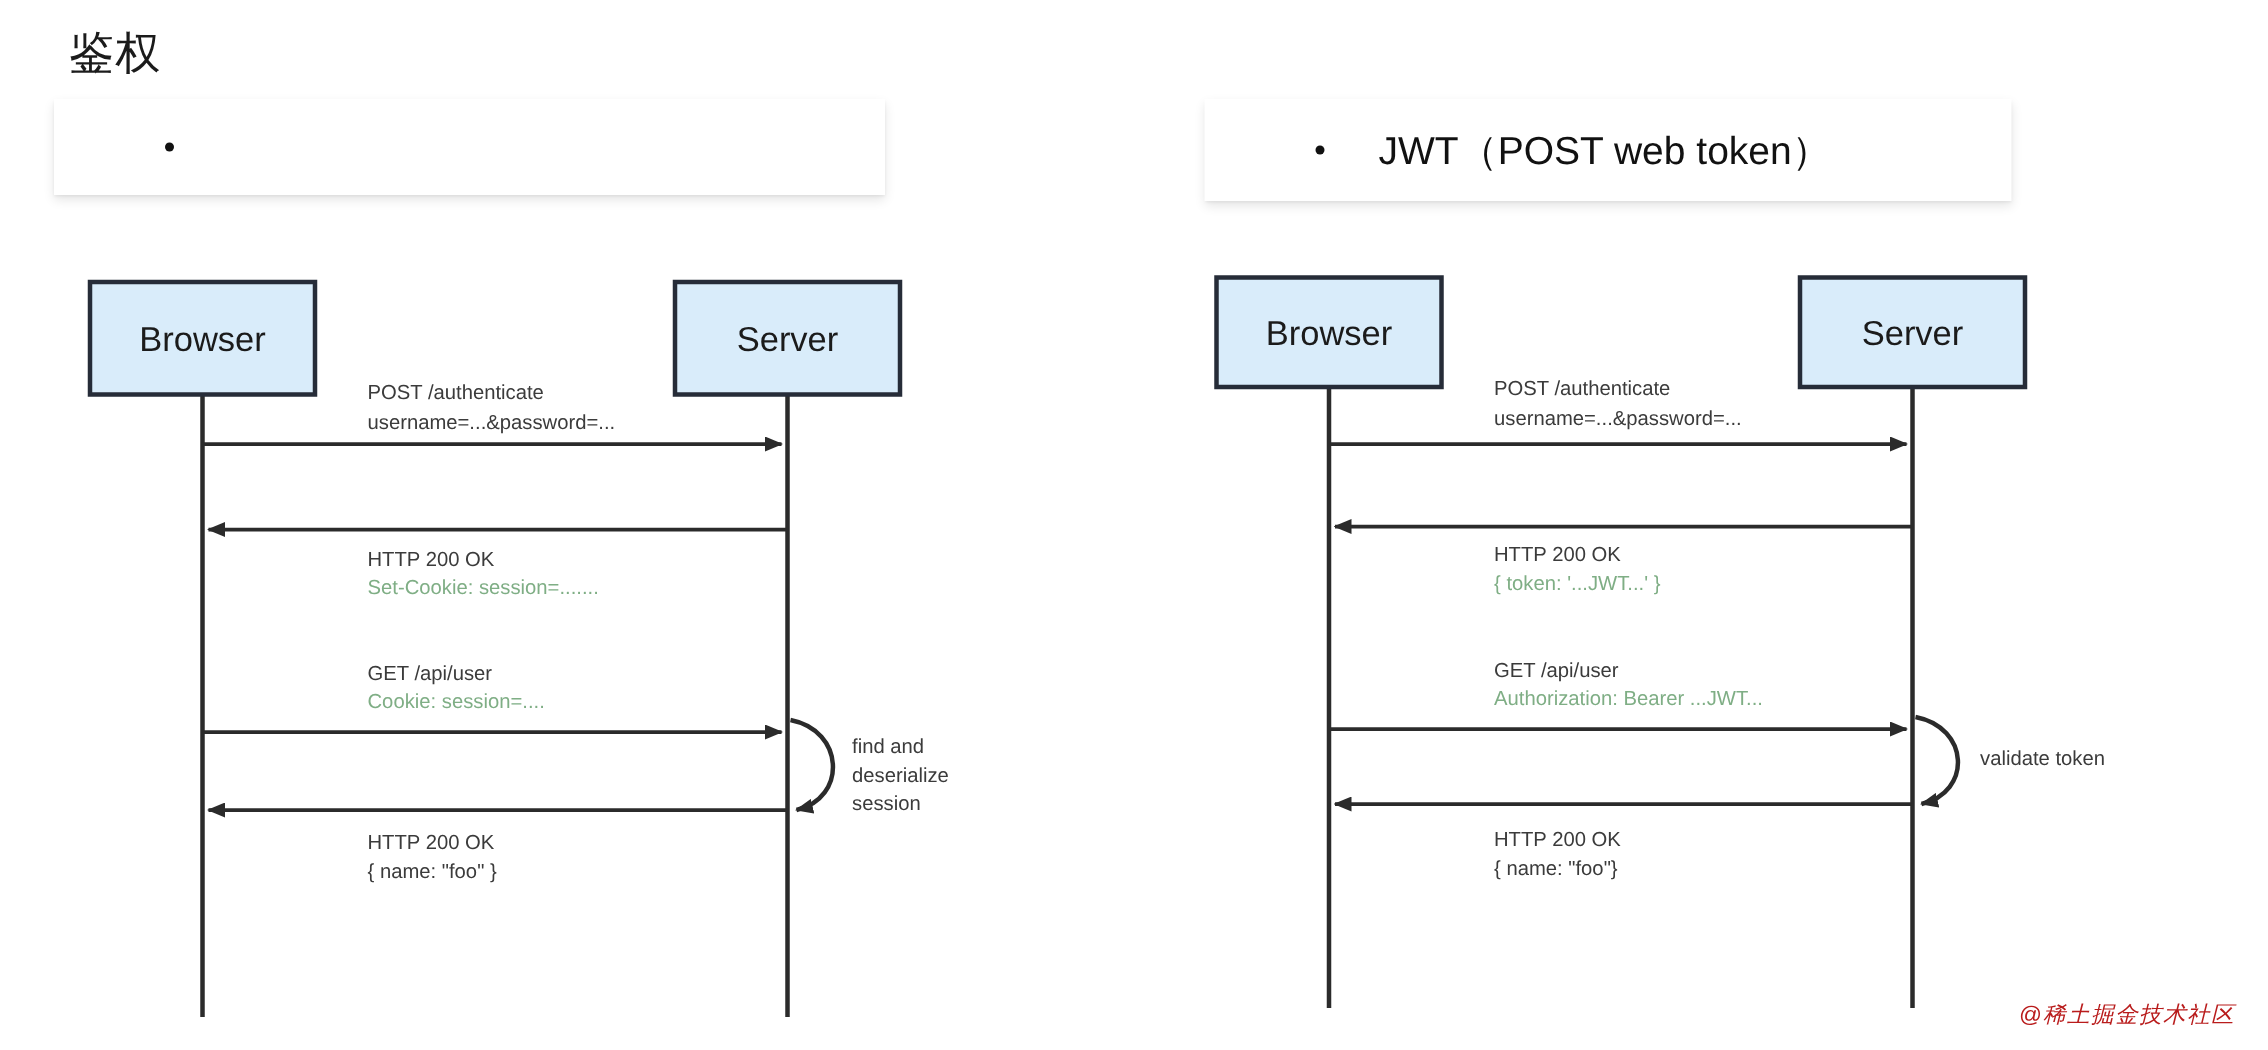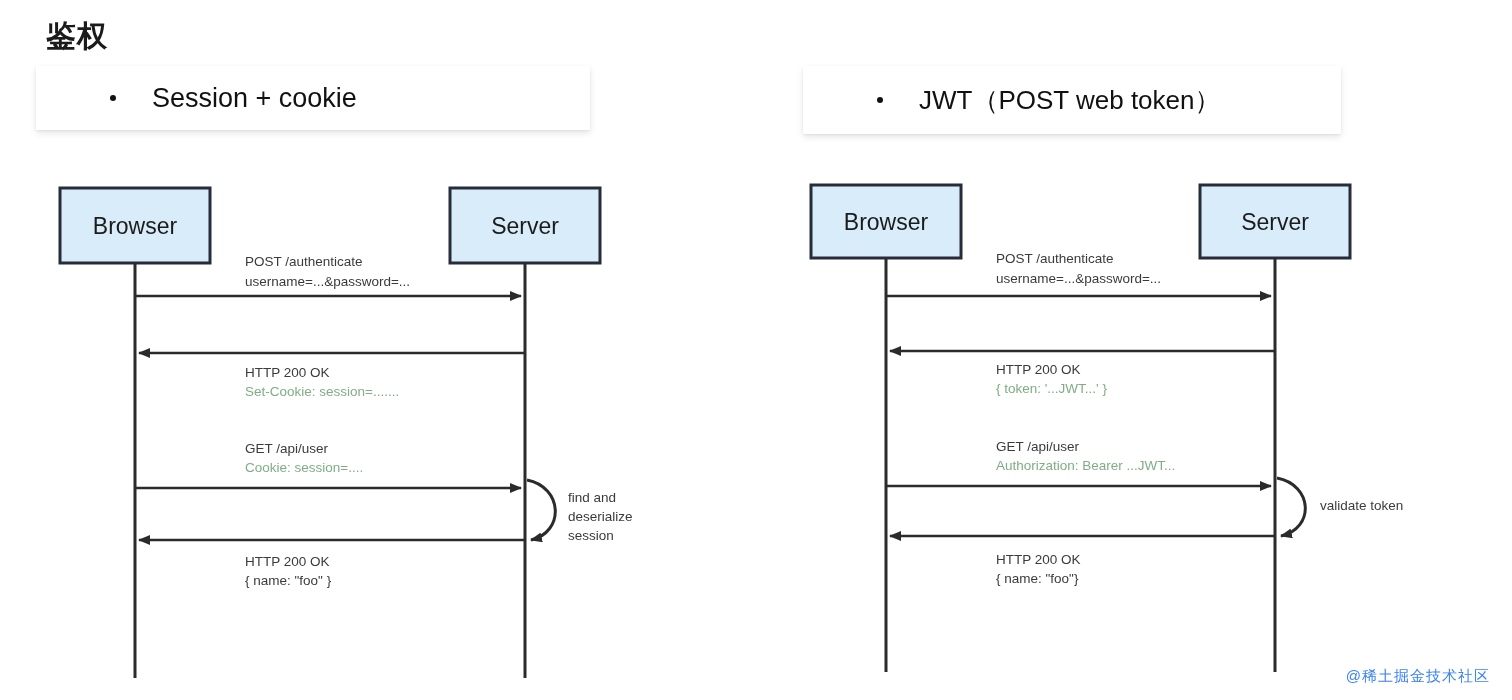--- a/index.html
+++ b/index.html
@@ -15,21 +15,21 @@
     font-family: "Liberation Sans", sans-serif;
     background: #ffffff;
   }
 
   
   .page-title {
     position: absolute;
     left: 46px;
     top: 18px;
     font-size: 30px;
-    font-weight: 700;
+    font-weight: 400;
     color: #1b1b1b;
     letter-spacing: 1px;
     line-height: 1.2;
   }
 
   
   .bullet-card {
     position: absolute;
     background: #ffffff;
     box-shadow: 0 3px 7px rgba(0,0,0,0.10), 0 1px 2px rgba(0,0,0,0.06);
@@ -67,39 +67,39 @@
   .diagram.right { left: 750px; width: 762px; }
 
   .diagram svg { display: block; }
 
   
   .watermark {
     position: absolute;
     right: 22px;
     bottom: 14px;
     font-size: 15px;
-    color: #3b82f6;
+    color: #b91c1c;
     letter-spacing: 1px;
     white-space: nowrap;
+    font-style: italic;
   }
 
   
   .node-label { font-family: "Liberation Sans", sans-serif; font-size: 23px; fill: #1b1b1b; }
   .msg        { font-family: "Liberation Sans", sans-serif; font-size: 13.5px; fill: #3b3b3b; }
   .msg-green  { font-family: "Liberation Sans", sans-serif; font-size: 13.5px; fill: #7fae85; }
   .note       { font-family: "Liberation Sans", sans-serif; font-size: 13.5px; fill: #3b3b3b; }
 </style>
 </head>
 <body>
 
 <div class="page-title">鉴权</div>
 
 <div class="bullet-card left">
   <span class="bullet-dot"></span>
-  <span class="bullet-text">Session + cookie</span>
 </div>
 
 <div class="bullet-card right">
   <span class="bullet-dot"></span>
   <span class="bullet-text">JWT（POST web token）</span>
 </div>
 
 <div class="diagram left">
 <svg width="760" height="700" viewBox="0 0 760 700" xmlns="http://www.w3.org/2000/svg">
   <defs>

